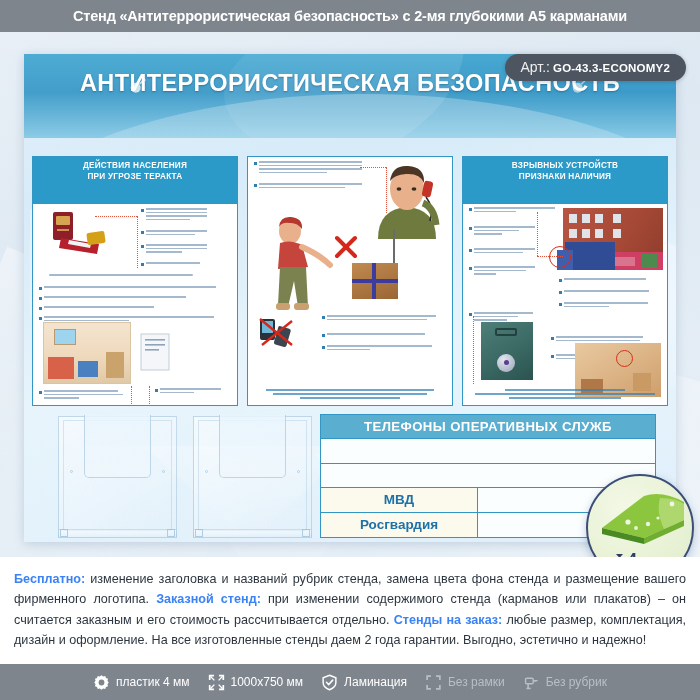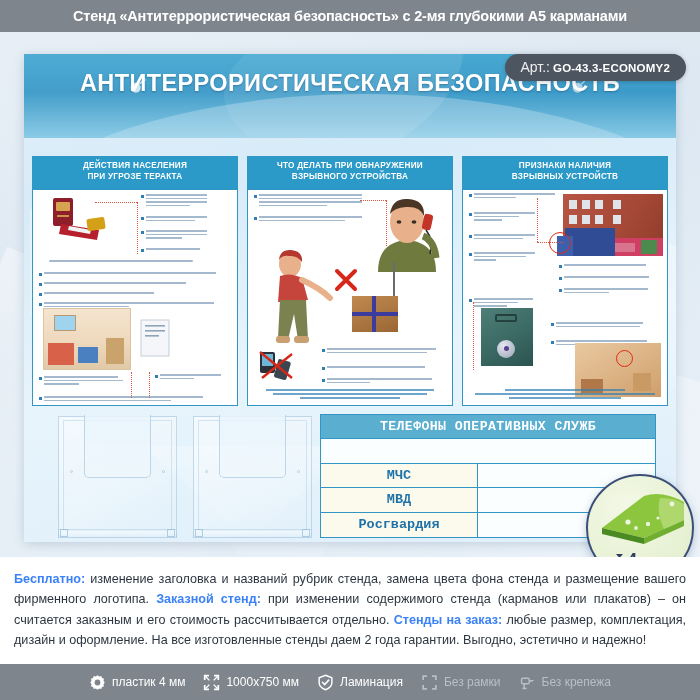--- a/index.html
+++ b/index.html
@@ -106,21 +106,21 @@
   }
   .panel {
     flex: 1; background: #ffffff;
     border: 1.5px solid #3296c4;
     display: flex; flex-direction: column;
     position: relative; overflow: hidden;
   }
   .panel-head {
     background: #2b9ac8; color: #fff;
     font-size: 8.2px; font-weight: 800; letter-spacing: .25px;
-    text-align: center; padding: 4px 2px 7px; line-height: 1.28;
+    text-align: center; padding: 4px 2px 21px; line-height: 1.28;
     border-bottom: 1.5px solid #3296c4;
   }
   .panel-body {
     flex: 1; position: relative; overflow: hidden;
     background: #fff;
   }
   
   .mt { position: absolute; }
   .mt i {
     display: block; height: 1.6px; margin-bottom: 2.1px;
@@ -215,21 +215,21 @@
     background: linear-gradient(180deg,rgba(255,255,255,.5),rgba(222,238,250,.3));
   }
   .pocket-corner {
     position: absolute; width: 8px; height: 8px; bottom: 1px;
     border: 1px solid rgba(150,188,216,.7);
   }
 
   
   .phone-table {
     position: absolute; left: 296px; top: 360px; width: 336px; height: 124px;
-    border: 1.5px solid #3296c4; background: #fff; font-family: Liberation Mono, monospace;
+    border: 1.5px solid #3296c4; background: #fff;
   }
   .pt-head {
     height: 24px; background: #5aaed0;
     display: flex; align-items: center; justify-content: center;
     color: #fff; font-size: 13.2px; font-weight: 800; letter-spacing: .4px;
     border-bottom: 1.5px solid #3296c4;
   }
   .pt-row {
     display: flex; height: 24.5px;
     border-bottom: 1.5px solid #3296c4;
@@ -456,24 +456,20 @@
               <span class="bullet-sq"></span>
               <span class="blines">
                   <i style="width:90%"></i>
                   <i style="width:72%"></i>
                 </span>
             </div>
           </div>
         </div>
 
         <div class="panel">
-          <div class="panel-head">
-            <div>ЧТО ДЕЛАТЬ ПРИ ОБНАРУЖЕНИИ</div>
-            <div>ВЗРЫВНОГО УСТРОЙСТВА</div>
-          </div>
           <div class="panel-body">
             <div class="bullet-row" style="left:6px;top:4px;width:108px;">
               <span class="bullet-sq"></span>
               <span class="blines">
                   <i></i>
                   <i></i>
                   <i></i>
                   <i style="width:66%"></i>
                 </span>
             </div>
@@ -548,22 +544,22 @@
             <div class="panel-foot">
               <i style="width:88%"></i>
                 <i style="width:80%"></i>
                 <i style="width:52%"></i>
             </div>
           </div>
         </div>
 
         <div class="panel">
           <div class="panel-head">
+            <div>ВЗРЫВНЫХ УСТРОЙСТВ</div>
             <div>ПРИЗНАКИ НАЛИЧИЯ</div>
-            <div>ВЗРЫВНЫХ УСТРОЙСТВ</div>
           </div>
           <div class="panel-body">
             <div class="bullet-row" style="left:6px;top:3px;width:86px;">
               <span class="bullet-sq"></span>
               <span class="blines">
                   <i></i>
                   <i style="width:52%"></i>
                 </span>
             </div>
             <div class="bullet-row" style="left:6px;top:22px;width:66px;">
@@ -696,21 +692,20 @@
           <div class="pocket-corner" style="right:2px"></div>
         </div>
       </div>
 
       <div class="phone-table">
         <div class="pt-head">ТЕЛЕФОНЫ ОПЕРАТИВНЫХ СЛУЖБ</div>
         <div class="pt-row">
           <div class="pt-value"></div>
         </div>
         <div class="pt-row">
-          <div class="pt-label">МЧС</div>
           <div class="pt-value"></div>
         </div>
         <div class="pt-row">
           <div class="pt-label">МВД</div>
           <div class="pt-value"></div>
         </div>
         <div class="pt-row">
           <div class="pt-label">Росгвардия</div>
           <div class="pt-value"></div>
         </div>
@@ -778,17 +773,17 @@
       </svg>
       <span class="f-text">Без рамки</span>
     </div>
     <div class="f-item muted">
       <svg class="f-ico" viewBox="0 0 20 20">
         <rect x="3" y="5" width="9" height="6.5" rx="1.5" fill="none" stroke="#b9bfc6" stroke-width="1.7"></rect>
         <path d="M12 7 H18 L15.5 9 H12 Z" fill="#b9bfc6"></path>
         <path d="M6 11.5 V17" stroke="#b9bfc6" stroke-width="1.8"></path>
         <path d="M4 17 H9" stroke="#b9bfc6" stroke-width="1.8"></path>
       </svg>
-      <span class="f-text">Без крепежа</span>
+      <span class="f-text">Без рубрик</span>
     </div>
   </div>
 
 </div>
 
 </body></html>

